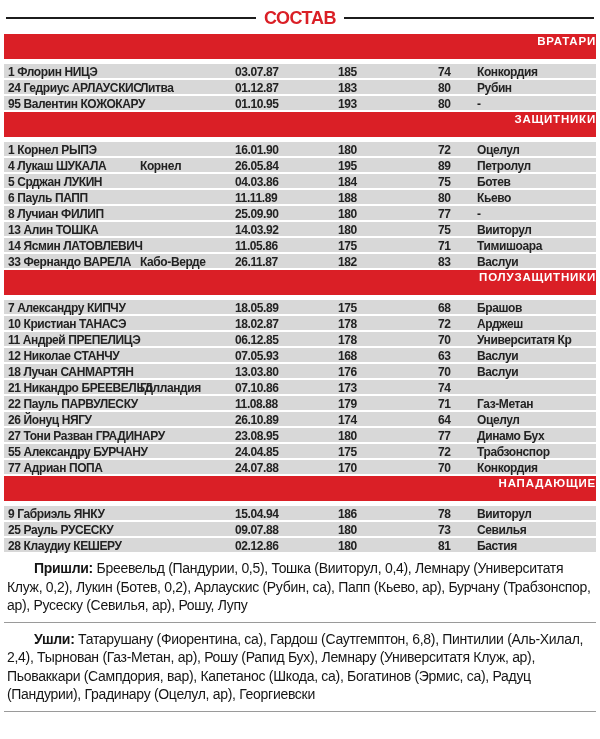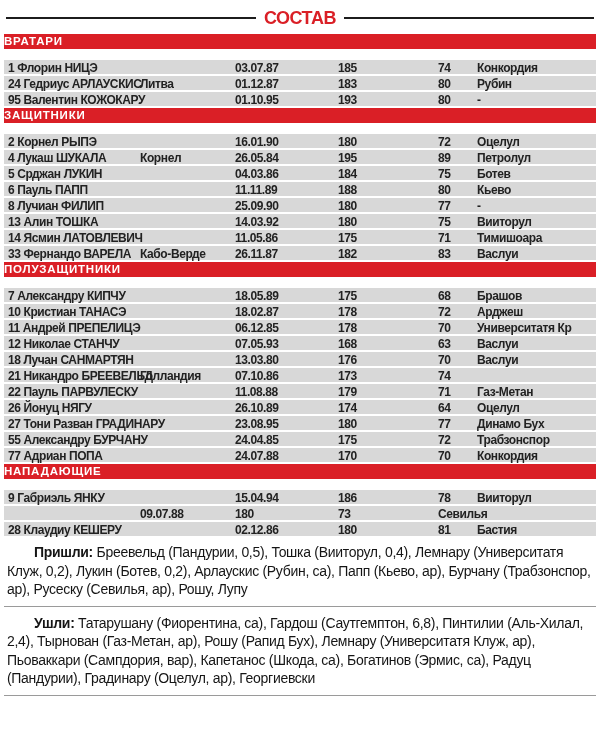--- a/index.html
+++ b/index.html
@@ -14,23 +14,23 @@
   
   .title-row { display:flex; align-items:center; gap:8px; height:27px; margin:4px 2px 3px 2px; }
   .title-line { flex:1; height:2px; background:#1c1c1c; }
   .page-title {
     color:var(--accent); font-size:18px; font-weight:bold;
     letter-spacing:-0.5px; line-height:1; margin:0; white-space:nowrap;
   }
 
   
   .banner {
-    background:var(--accent); color:#fff; text-align:left;
+    background:var(--accent); color:#fff; text-align:right;
     font-weight:bold; font-size:11.5px; letter-spacing:0.8px;
-    height:15px; line-height:15px; margin-bottom:11px;
+    height:25px; line-height:15px; margin-bottom:5px;
   }
   .row {
     background:var(--rowbg);
     height:14px; line-height:17px; margin-bottom:2px;
     display:grid; grid-template-columns:132px 95px 103px 100px 39px auto;
     padding-left:4px;
     font-size:12px; font-weight:bold; letter-spacing:-0.4px; color:#222;
     white-space:nowrap;
   }
   .row .cell { overflow:visible; }
@@ -75,21 +75,21 @@
       <div class="row">
         <span class="cell">95 Валентин КОЖОКАРУ</span>
         <span class="cell"></span>
         <span class="cell">01.10.95</span>
         <span class="cell">193</span>
         <span class="cell">80</span>
         <span class="cell">-</span>
       </div>
       <div class="banner">ЗАЩИТНИКИ</div>
       <div class="row">
-        <span class="cell">2 Корнел РЫПЭ</span>
+        <span class="cell">1 Корнел РЫПЭ</span>
         <span class="cell"></span>
         <span class="cell">16.01.90</span>
         <span class="cell">180</span>
         <span class="cell">72</span>
         <span class="cell">Оцелул</span>
       </div>
       <div class="row">
         <span class="cell">4 Лукаш ШУКАЛА</span>
         <span class="cell">Корнел</span>
         <span class="cell">26.05.84</span>
@@ -236,20 +236,21 @@
       <div class="banner">НАПАДАЮЩИЕ</div>
       <div class="row">
         <span class="cell">9 Габриэль ЯНКУ</span>
         <span class="cell"></span>
         <span class="cell">15.04.94</span>
         <span class="cell">186</span>
         <span class="cell">78</span>
         <span class="cell">Вииторул</span>
       </div>
       <div class="row">
+        <span class="cell">25 Рауль РУСЕСКУ</span>
         <span class="cell"></span>
         <span class="cell">09.07.88</span>
         <span class="cell">180</span>
         <span class="cell">73</span>
         <span class="cell">Севилья</span>
       </div>
       <div class="row">
         <span class="cell">28 Клаудиу КЕШЕРУ</span>
         <span class="cell"></span>
         <span class="cell">02.12.86</span>

